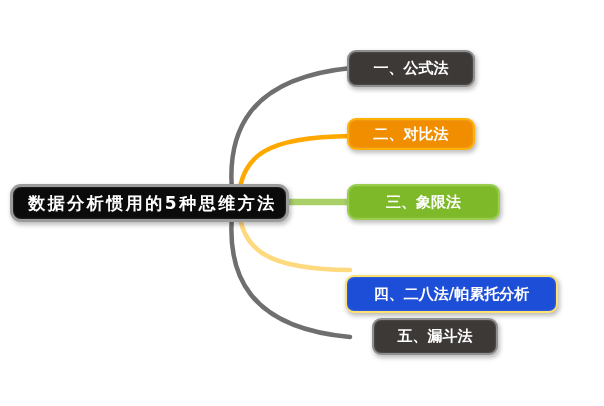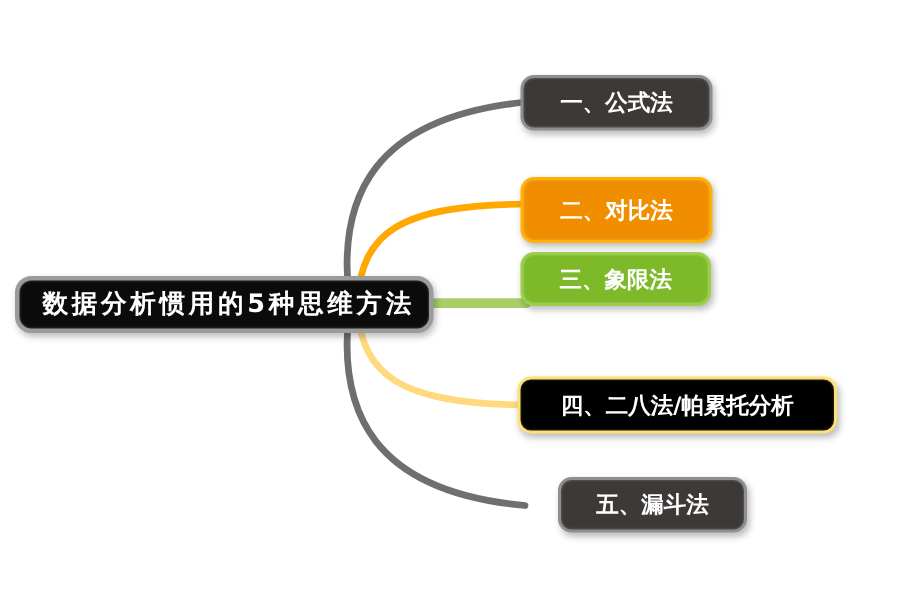--- a/index.html
+++ b/index.html
@@ -37,22 +37,22 @@
   .root {
     left: 10px; top: 184px;
     width: 279px; height: 38px;
     border-radius: 11px;
     border-width: 3px;
     font-size: 17px;
     letter-spacing: 2.5px;
     padding-left: 6px; 
   }
   .b1 { left: 347px; top: 50px;  width: 128px; height: 37px; font-size: 15px; text-align: center; }
-  .b2 { left: 347px; top: 118px; width: 128px; height: 44px; font-size: 15px; }
-  .b3 { left: 347px; top: 168px; width: 127px; height: 36px; font-size: 15px; }
+  .b2 { left: 347px; top: 118px; width: 128px; height: 32px; font-size: 15px; }
+  .b3 { left: 347px; top: 184px; width: 153px; height: 36px; font-size: 15px; }
   .b4 { left: 345px; top: 251px; width: 213px; height: 38px; font-size: 15px; }
   .b5 { left: 347px; top: 318px; width: 126px; height: 37px; font-size: 15px; margin-left: 25px; }
 </style>
 </head>
 <body>
 
 <div class="canvas">
 
   <svg class="edges" viewBox="0 0 604 406" xmlns="http://www.w3.org/2000/svg" aria-hidden="true">
     <path d="M 233 201 C 224 130 250 78 351 68" stroke-width="4.5" stroke-linecap="round" stroke="#6F6F6F"></path>
@@ -71,21 +71,21 @@
   </div>
 
   <div class="node b2" style="background: rgb(240, 142, 0); border-color: rgb(255, 177, 5);">
     <span class="label">二、对比法</span>
   </div>
 
   <div class="node b3" style="background: rgb(125, 185, 40); border-color: rgb(156, 206, 78);">
     <span class="label">三、象限法</span>
   </div>
 
-  <div class="node b4" style="background: #000000; border-color: rgb(255, 225, 113);">
+  <div class="node b4" style="background: #1d4ed8; border-color: rgb(255, 225, 113); margin-top: 24px;">
     <span class="label">四、二八法/帕累托分析</span>
   </div>
 
   <div class="node b5" style="background: rgb(61, 57, 55); border-color: rgb(143, 143, 143);">
     <span class="label">五、漏斗法</span>
   </div>
 
 </div>
 
 </body></html>

